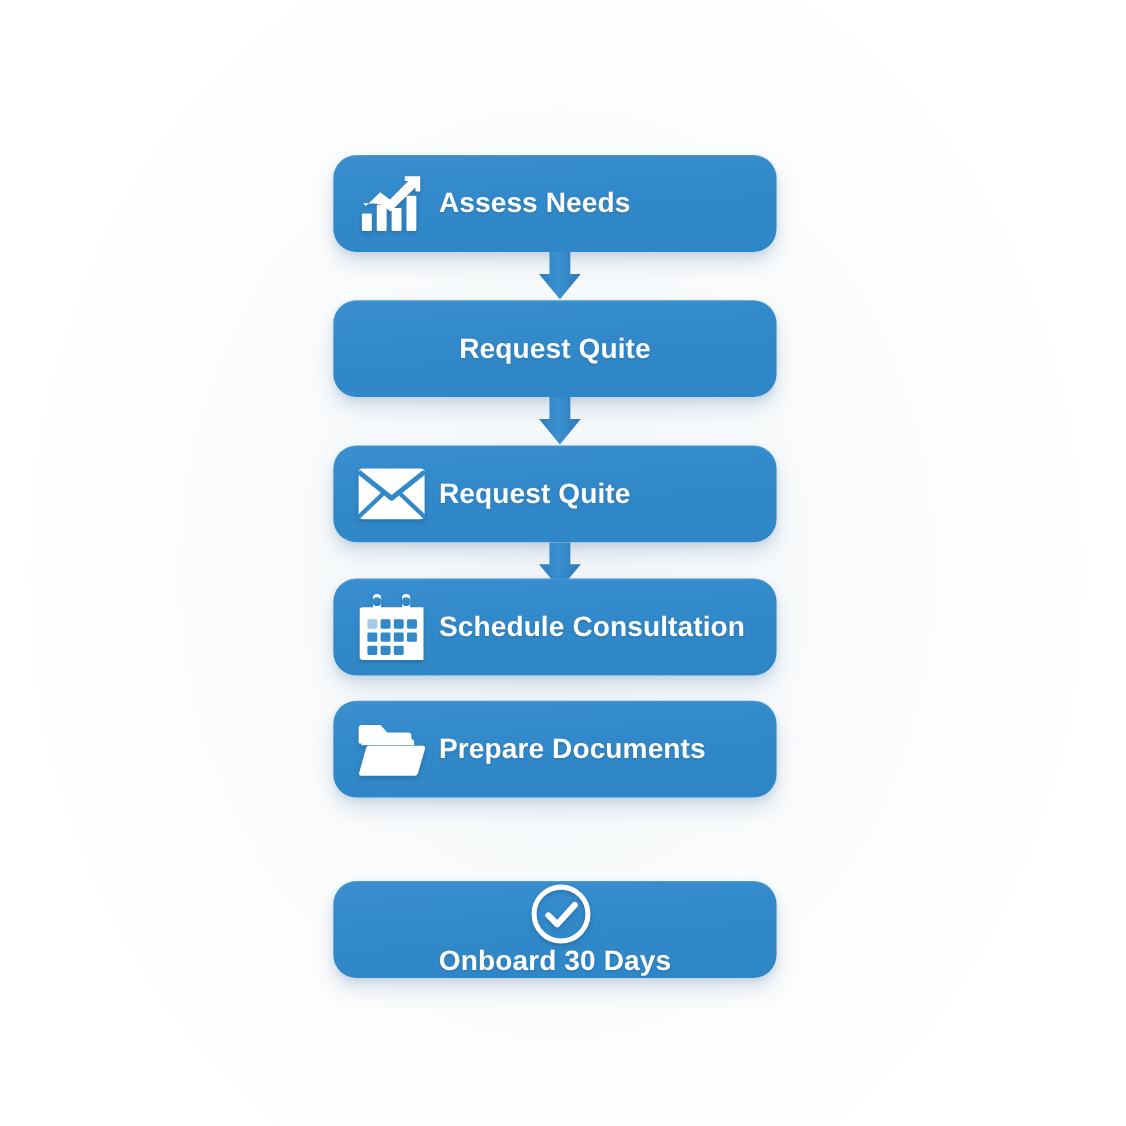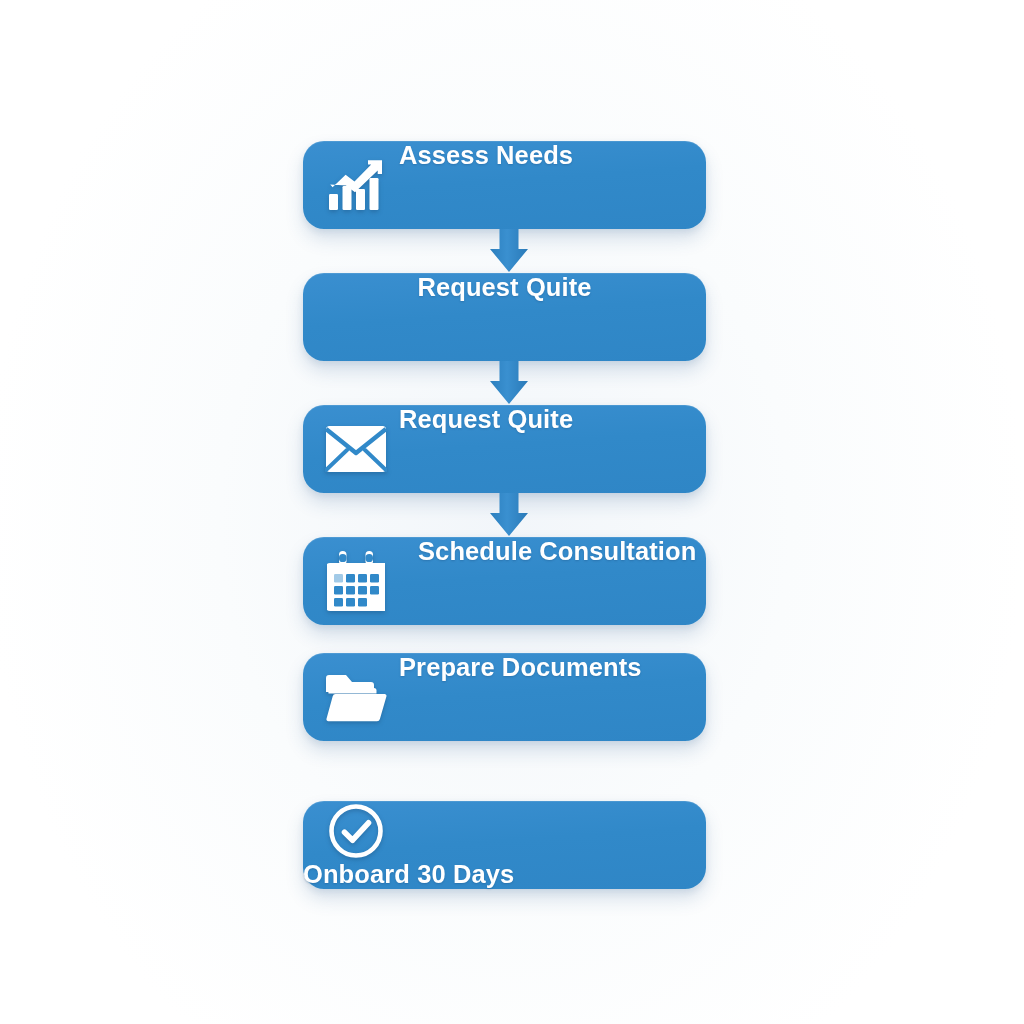--- a/index.html
+++ b/index.html
@@ -36,21 +36,21 @@
     left: 303px;
     width: 403px;
     height: 88px;
     border-radius: 21px;
     background: linear-gradient(176deg, #3a8fd0 0%, #3189c9 46%, #2f86c6 100%);
     box-shadow:
       0 10px 18px rgba(40, 90, 140, 0.17),
       0 3px 6px rgba(40, 90, 140, 0.10),
       inset 0 1px 0 rgba(255,255,255,0.10);
     display: flex;
-    align-items: flex-start;
+    align-items: center;
     box-sizing: border-box;
   }
 
   .node .icon-slot {
     width: 96px;
     min-width: 96px;
     height: 88px;
     display: flex;
     align-items: center;
     justify-content: center;
@@ -166,21 +166,21 @@
         <linearGradient id="ag3" x1="0" y1="0" x2="1" y2="0">
           <stop offset="0%" stop-color="#2c7fbe"></stop>
           <stop offset="45%" stop-color="#3a90d0"></stop>
           <stop offset="100%" stop-color="#2a7ab8"></stop>
         </linearGradient>
       </defs>
       <path d="M10.5 0 H29.5 V20 H39 L20 43 L1 20 H10.5 Z" fill="url(#ag3)"></path>
     </svg>
   </div>
 
-  <div class="node" style="top:537px;gap:19px;">
+  <div class="node" style="top:526px;">
     <div class="icon-slot">
       <svg width="58" height="60" viewBox="0 0 58 60" aria-hidden="true">
         <g fill="#ffffff">
           <rect x="12" y="0" width="7.5" height="14" rx="3.7"></rect>
           <rect x="38.5" y="0" width="7.5" height="14" rx="3.7"></rect>
           <path d="M2 12 h54 a4 4 0 0 1 4 4 v40 a4 4 0 0 1 -4 4 h-54 a4 4 0 0 1 -4 -4 v-40 a4 4 0 0 1 4 -4 z" transform="translate(1,0)"></path>
         </g>
         <g fill="#3189c9">
           <rect x="12" y="3" width="7.5" height="8" rx="3.6"></rect>
           <rect x="38.5" y="3" width="7.5" height="8" rx="3.6"></rect>
@@ -200,21 +200,21 @@
           <rect x="19" y="47" width="9" height="8.5" rx="1.3"></rect>
           <rect x="31" y="47" width="9" height="8.5" rx="1.3"></rect>
         </g>
       </svg>
     </div>
     <div class="label">Schedule Consultation</div>
   </div>
 
   <div class="gap-spacer" style="top:625px;"></div>
 
-  <div class="node" style="top:653px;">
+  <div class="node" style="top:637px;">
     <div class="icon-slot">
       <svg width="62" height="50" viewBox="0 0 62 50" aria-hidden="true">
         <g fill="#ffffff">
           <path d="M1 6 a3 3 0 0 1 3 -3 h17 l6 7 h19 a3 3 0 0 1 3 3 v7 h-48 z"></path>
           <path d="M3 16 h46 a2.5 2.5 0 0 1 2.5 2.5 v3 h-48 z"></path>
           <path d="M8.5 22 h51 a2 2 0 0 1 1.9 2.6 l-6.5 22.5 a3 3 0 0 1 -2.9 2.2 h-48.6 a2 2 0 0 1 -1.9 -2.6 l6.2 -22.5 a3 3 0 0 1 2.9 -2.2 z"></path>
         </g>
       </svg>
     </div>
     <div class="label">Prepare Documents</div>

